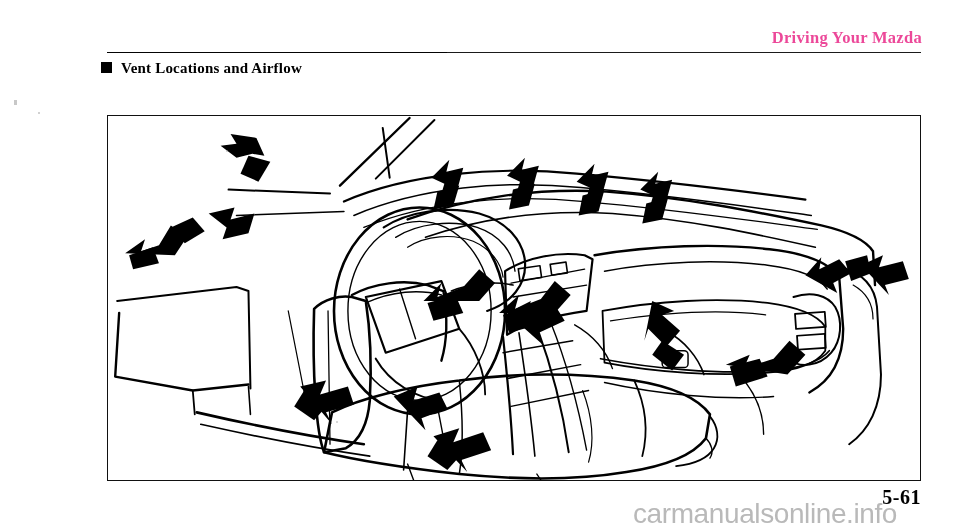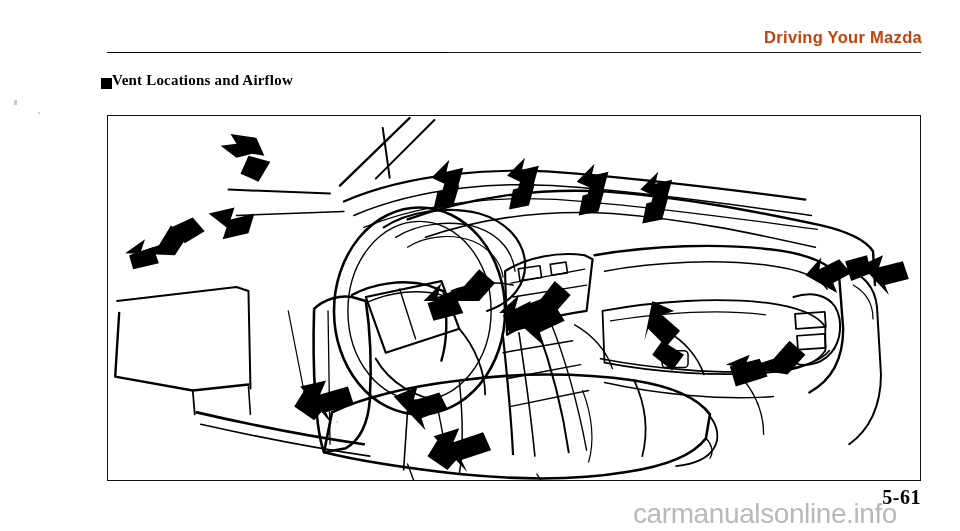--- a/index.html
+++ b/index.html
@@ -21,26 +21,26 @@
     position: absolute;
     left: 0;
     top: 0;
     width: 960px;
     height: 56px;
   }
   .header-title {
     position: absolute;
     right: 38px;
     top: 28px;
-    font-family: Liberation Sans, sans-serif;
+    font-family: Liberation Serif, serif;
     font-weight: bold;
     font-size: 16.5px;
     letter-spacing: 0.3px;
     white-space: nowrap;
-    color: #c2410c;
+    color: #ec4899;
   }
   .header-rule {
     position: absolute;
     left: 107px;
     top: 52px;
     width: 814px;
     height: 1px;
     background: #1a1a1a;
   }
   .header-rule::after {
@@ -51,23 +51,24 @@
     width: 340px;
     height: 1px;
     background: #000;
     opacity: 0.85;
   }
 
   
   .section-heading {
     position: absolute;
     left: 101px;
-    top: 72px;
+    top: 60px;
     display: flex;
-    align-items: flex-end;
+    align-items: flex-start;
+    gap: 9px;
   }
   .bullet-square {
     width: 11px;
     height: 11px;
     background: #000;
     display: inline-block;
     margin-top: 2px;
   }
   .section-heading-label {
     font-family: "Liberation Serif", serif;

